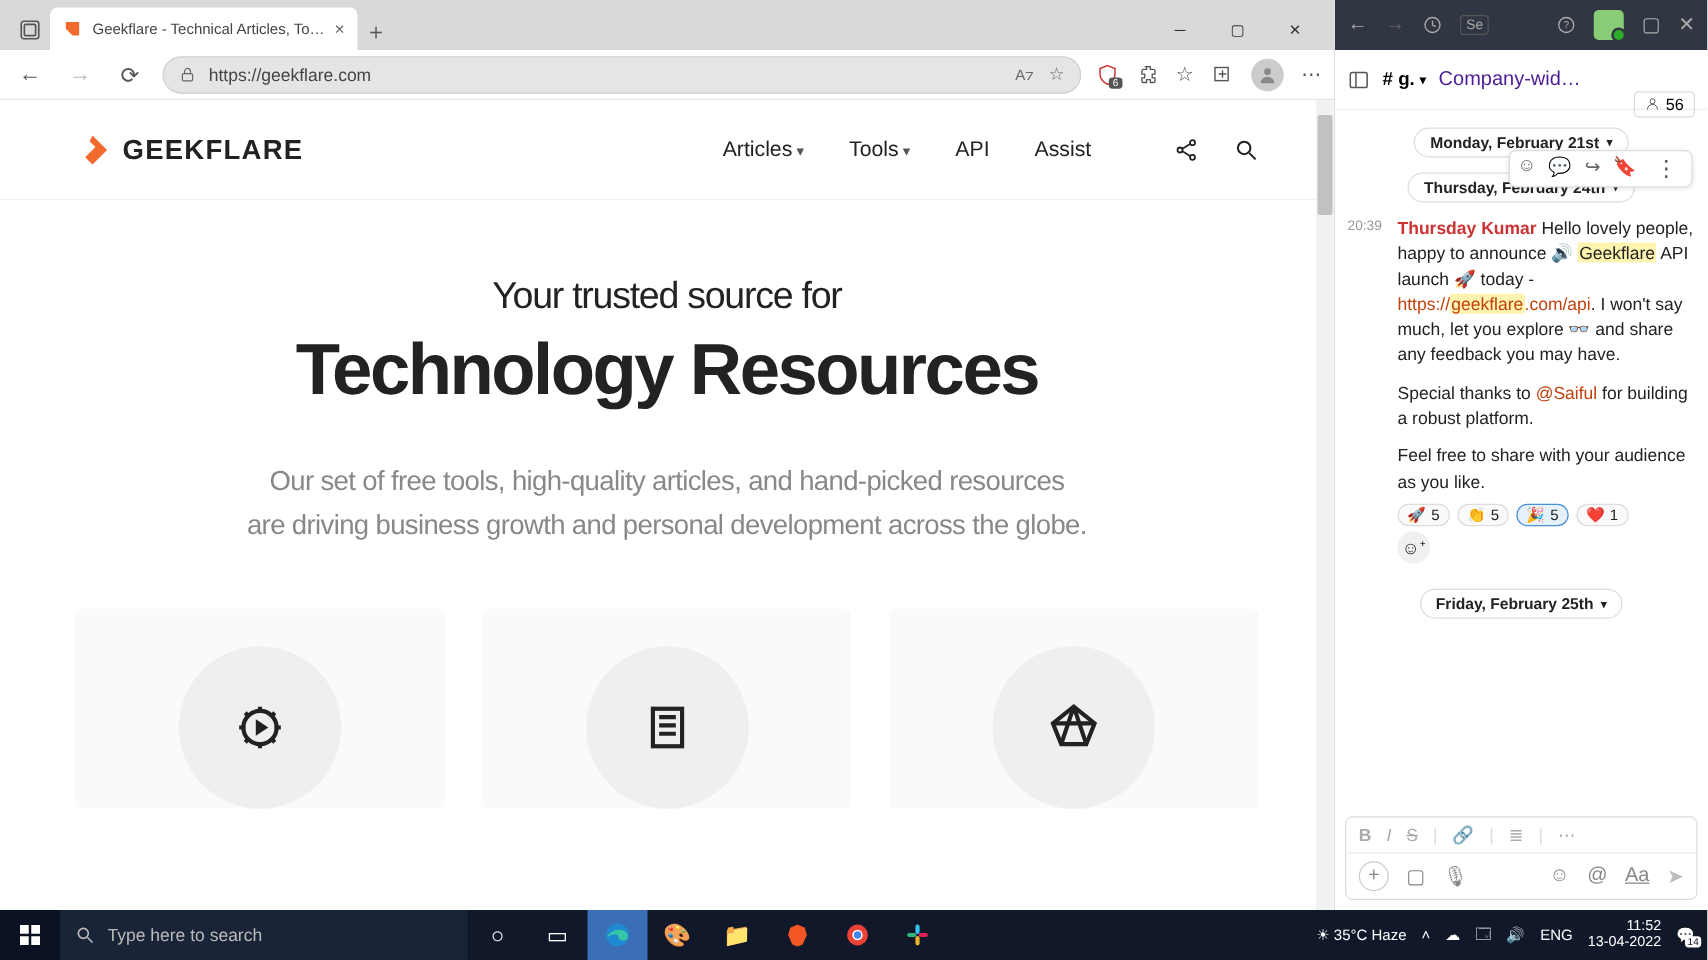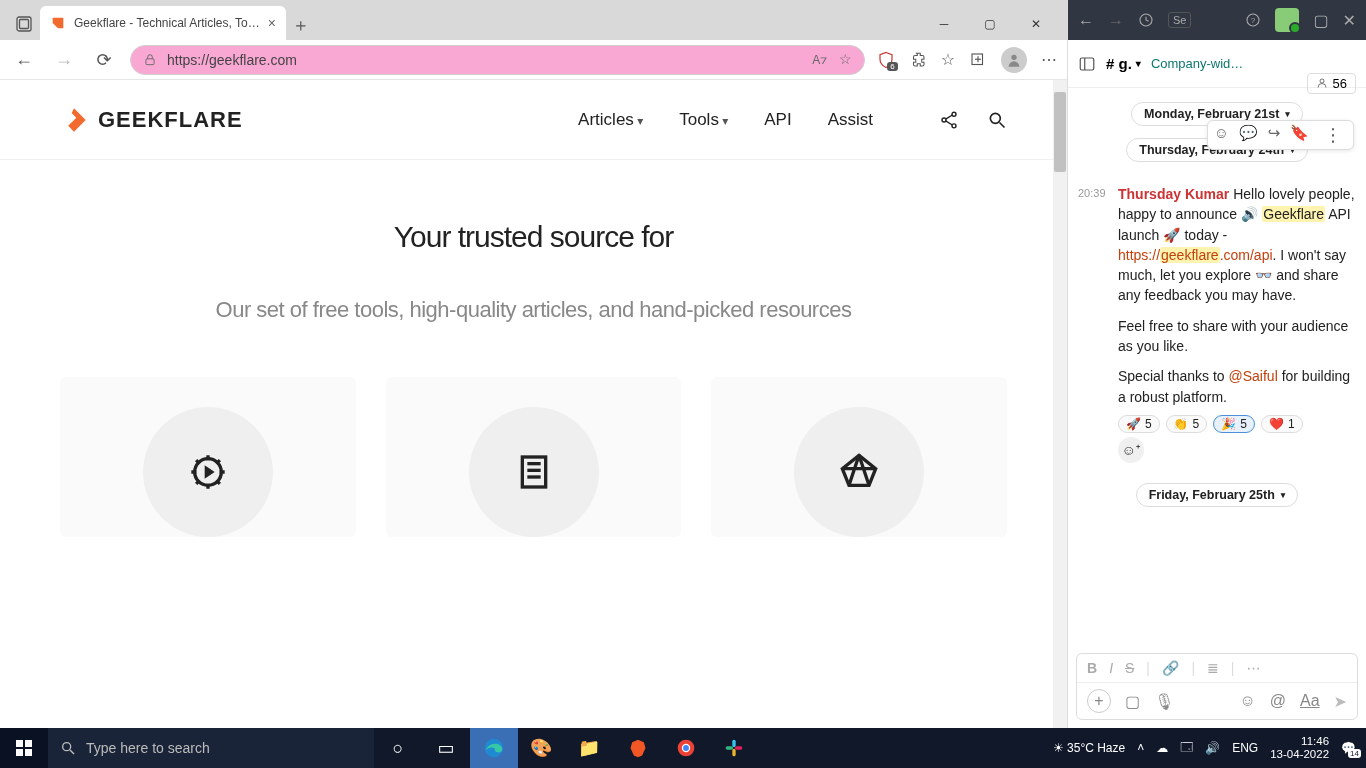--- a/index.html
+++ b/index.html
@@ -13,21 +13,21 @@
 .tab { height:34px; background:#fff; border-radius:6px 6px 0 0; display:flex; align-items:center; padding:0 10px; gap:8px; min-width:220px; font-size:12px; color:#444; }
 .tab .favicon { width:16px; height:16px; color:#f36a2e; }
 .tab .close-x { margin-left:auto; color:#666; font-size:14px; }
 .newtab { width:30px; height:30px; display:flex; align-items:center; justify-content:center; font-size:18px; color:#555; }
 .winctrls { margin-left:auto; display:flex; }
 .winbtn { width:46px; height:32px; display:flex; align-items:center; justify-content:center; color:#333; font-size:12px; }
 
 .toolbar { height:40px; background:#fff; border-bottom:1px solid #e5e5e5; display:flex; align-items:center; padding:0 10px; gap:12px; }
 .navbtn { width:28px; height:28px; display:flex; align-items:center; justify-content:center; color:#555; font-size:18px; }
 .navbtn.disabled { color:#bbb; }
-.addrbar { flex:1; height:30px; border:1px solid #d0d0d0; border-radius:16px; display:flex; align-items:center; padding:0 12px; gap:10px; font-size:14px; color:#444; background:#f9a8d4; }
+.addrbar { flex:1; height:30px; border:1px solid #d0d0d0; border-radius:16px; display:flex; align-items:center; padding:0 12px; gap:10px; font-size:14px; color:#444; background:#e5e5e5; }
 .addr-actions { margin-left:auto; display:flex; gap:12px; color:#666; }
 .rightbtns { display:flex; gap:14px; align-items:center; color:#555; }
 .badge6 { position:relative; }
 .badge6::after { content:"6"; position:absolute; bottom:-2px; right:-3px; background:#555; color:#fff; font-size:8px; padding:0 3px; border-radius:3px; }
 .avatar { width:26px; height:26px; border-radius:50%; background:#ccc; display:flex; align-items:center; justify-content:center; }
 
 .page { flex:1; background:#fff; overflow:hidden; position:relative; }
 .gf-header { height:80px; display:flex; align-items:center; padding:0 60px; gap:40px; border-bottom:1px solid #f0f0f0; }
 .gf-logo { display:flex; align-items:center; gap:10px; font-weight:800; font-size:22px; letter-spacing:1px; color:#222; }
 .gf-logo svg { width:28px; height:28px; }
@@ -45,26 +45,26 @@
 .scrollbar { position:absolute; right:0; top:0; width:14px; height:100%; background:#f1f1f1; }
 .scrollthumb { position:absolute; right:1px; top:12px; width:12px; height:80px; background:#c1c1c1; border-radius:2px; }
 
 .chat { width:299px; height:728px; background:#fff; display:flex; flex-direction:column; border-left:1px solid #ddd; }
 .chat-title { height:40px; background:#313742; display:flex; align-items:center; padding:0 10px; gap:14px; color:#aaa; }
 .chat-title .spacer { flex:1; }
 .chat-title .useravatar { width:24px; height:24px; border-radius:4px; background:#8c7; position:relative; }
 .chat-title .useravatar::after { content:""; position:absolute; right:-2px; bottom:-2px; width:8px; height:8px; background:#2bac2b; border:2px solid #313742; border-radius:50%; }
 .chat-header { height:48px; display:flex; align-items:center; padding:0 10px; gap:10px; border-bottom:1px solid #eee; }
 .channelbtn { font-weight:700; font-size:15px; display:flex; align-items:center; gap:4px; }
-.topic { color:#0f766e; font-size:13px; flex:1; overflow:hidden; text-overflow:ellipsis; white-space:nowrap; }
+.topic { color:#4c1d95; font-size:16px; flex:1; overflow:hidden; text-overflow:ellipsis; white-space:nowrap; }
 .members { border:1px solid #ddd; border-radius:4px; padding:2px 8px; font-size:13px; display:flex; align-items:center; gap:5px;margin-top:39px; }
 .chat-body { flex:1; overflow:hidden; position:relative; padding:8px 10px; font-size:14px; color:#222; }
 .datechip { display:inline-flex; margin:6px auto; padding:4px 12px; border:1px solid #ddd; border-radius:14px; font-size:12.5px; font-weight:600; align-items:center; gap:6px; background:#fff; }
 .daterow { text-align:center; }
-.msg { display:flex; gap:8px; margin-top:16px; }
+.msg { display:flex; gap:8px; margin-top:4px; }
 .msg .time { color:#999; font-size:11px; min-width:32px; padding-top:3px; }
 .msg .content { flex:1; line-height:1.45; }
 .msg .sender { color:#c33; font-weight:700; }
 .msg a { color:#c2410c; text-decoration:none; }
 .msg .hl { background:#fff3b0; border-radius:2px; padding:0 1px; }
 .reactions { display:flex; gap:6px; margin:8px 0 4px 40px; flex-wrap:wrap; }
 .react { border:1px solid #ddd; border-radius:12px; padding:1px 7px; font-size:12px; display:flex; align-items:center; gap:4px; background:#fafafa; }
 .react.active { border-color:#4a90d9; background:#e7f1fb; }
 .addreact { width:26px; height:26px; border-radius:50%; background:#f0f0f0; display:flex; align-items:center; justify-content:center; font-size:14px; margin-left:40px; margin-top:4px; }
 .msg-actions { position:absolute; top:32px; right:12px; background:#fff; border:1px solid #ddd; border-radius:6px; display:flex; padding:3px 6px; gap:10px; color:#666; font-size:15px; box-shadow:0 1px 4px rgba(0,0,0,.1); }
@@ -192,22 +192,24 @@
                   <circle cx="10" cy="10" r="6" fill="none" stroke="#222" stroke-width="2"></circle>
                   <line x1="15" y1="15" x2="21" y2="21" stroke="#222" stroke-width="2"></line>
                 </svg>
             </span>
           </div>
         </div>
       </div>
 
       <div class="hero">
         <div class="sub">Your trusted source for</div>
+        <div class="main">Technology Resources</div>
         <div class="body">
           <div>Our set of free tools, high-quality articles, and hand-picked resources</div>
+          <div>are driving business growth and personal development across the globe.</div>
         </div>
       </div>
 
       <div class="cards">
         <div class="card">
           <div class="circle">
               <svg viewBox="0 0 24 24">
                 <circle cx="12" cy="12" r="8" fill="none" stroke="#222" stroke-width="2"></circle>
                 <path d="M12 2v3M12 19v3M2 12h3M19 12h3M4.9 4.9l2.1 2.1M17 17l2.1 2.1M4.9 19.1l2.1-2.1M17 7l2.1-2.1" stroke="#222" stroke-width="2"></path>
                 <polygon points="10,8 16,12 10,16" fill="#222"></polygon>
@@ -301,22 +303,22 @@
       <div class="daterow"><span class="datechip">
             <span>Thursday, February 24th</span> 
             <span style="font-size:9px">▾</span>
           </span></div>
 
       <div class="msg">
         <div class="time">20:39</div>
         <div class="content">
           <span class="sender">Thursday Kumar</span>
           <span>Hello lovely people, happy to announce 🔊 </span><span class="hl">Geekflare</span><span> API launch 🚀 today - </span><a href="#"><span>https://</span><span class="hl">geekflare</span><span>.com/api</span></a><span>. I won't say much, let you explore 👓 and share any feedback you may have.</span>
+          <p style="margin-top:10px"><span>Special thanks to </span><a href="#">@Saiful</a><span> for building a robust platform.</span></p>
           <p style="margin-top:10px">Feel free to share with your audience as you like.</p>
-          <p style="margin-top:10px"><span>Special thanks to </span><a href="#">@Saiful</a><span> for building a robust platform.</span></p>
         </div>
       </div>
 
       <div class="reactions">
         <span class="react">
             <span>🚀</span>
             <span>5</span>
           </span>
         <span class="react">
             <span>👏</span>
@@ -413,20 +415,20 @@
       </div>
     </div>
     <div class="tray">
       <span>☀ <span>35°C Haze</span></span>
       <span>˄</span>
       <span>☁</span>
       <span>🗔</span>
       <span>🔊</span>
       <span>ENG</span>
       <div class="clock">
-        <div>11:46</div>
+        <div>11:52</div>
         <div>13-04-2022</div>
       </div>
       <span class="notif">💬</span>
     </div>
   </div>
 
 </div>
 
 </body></html>

